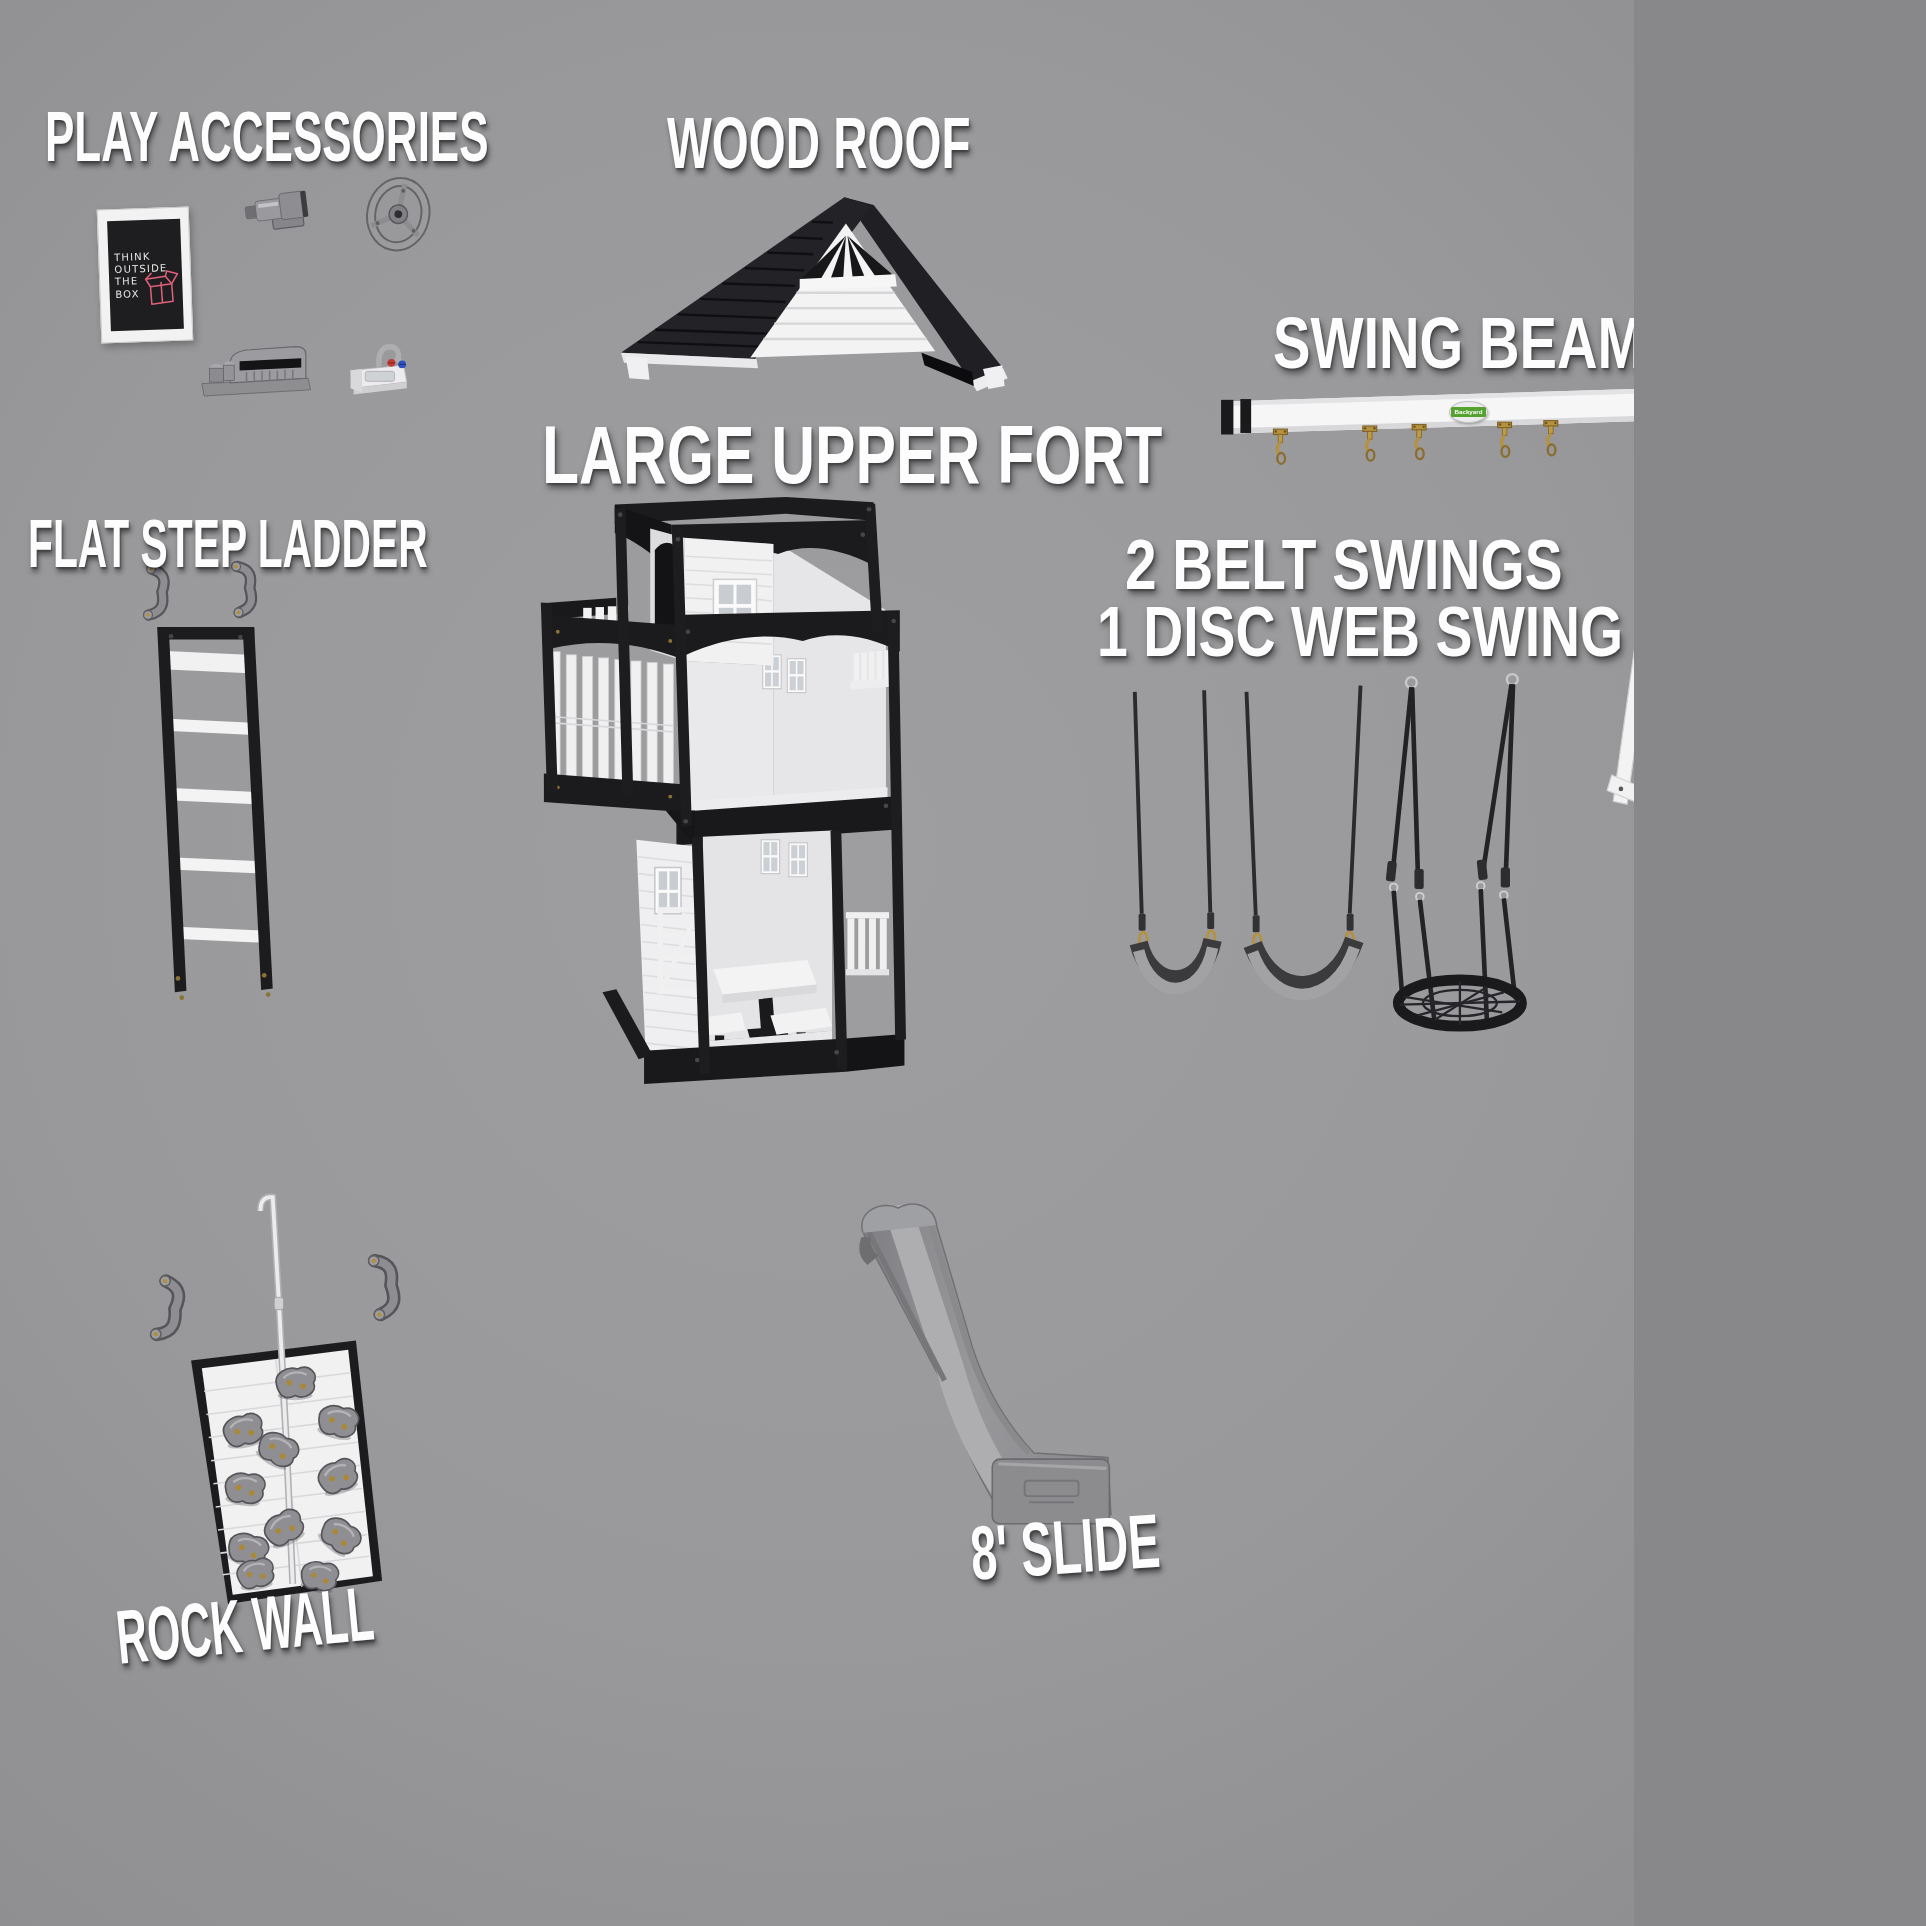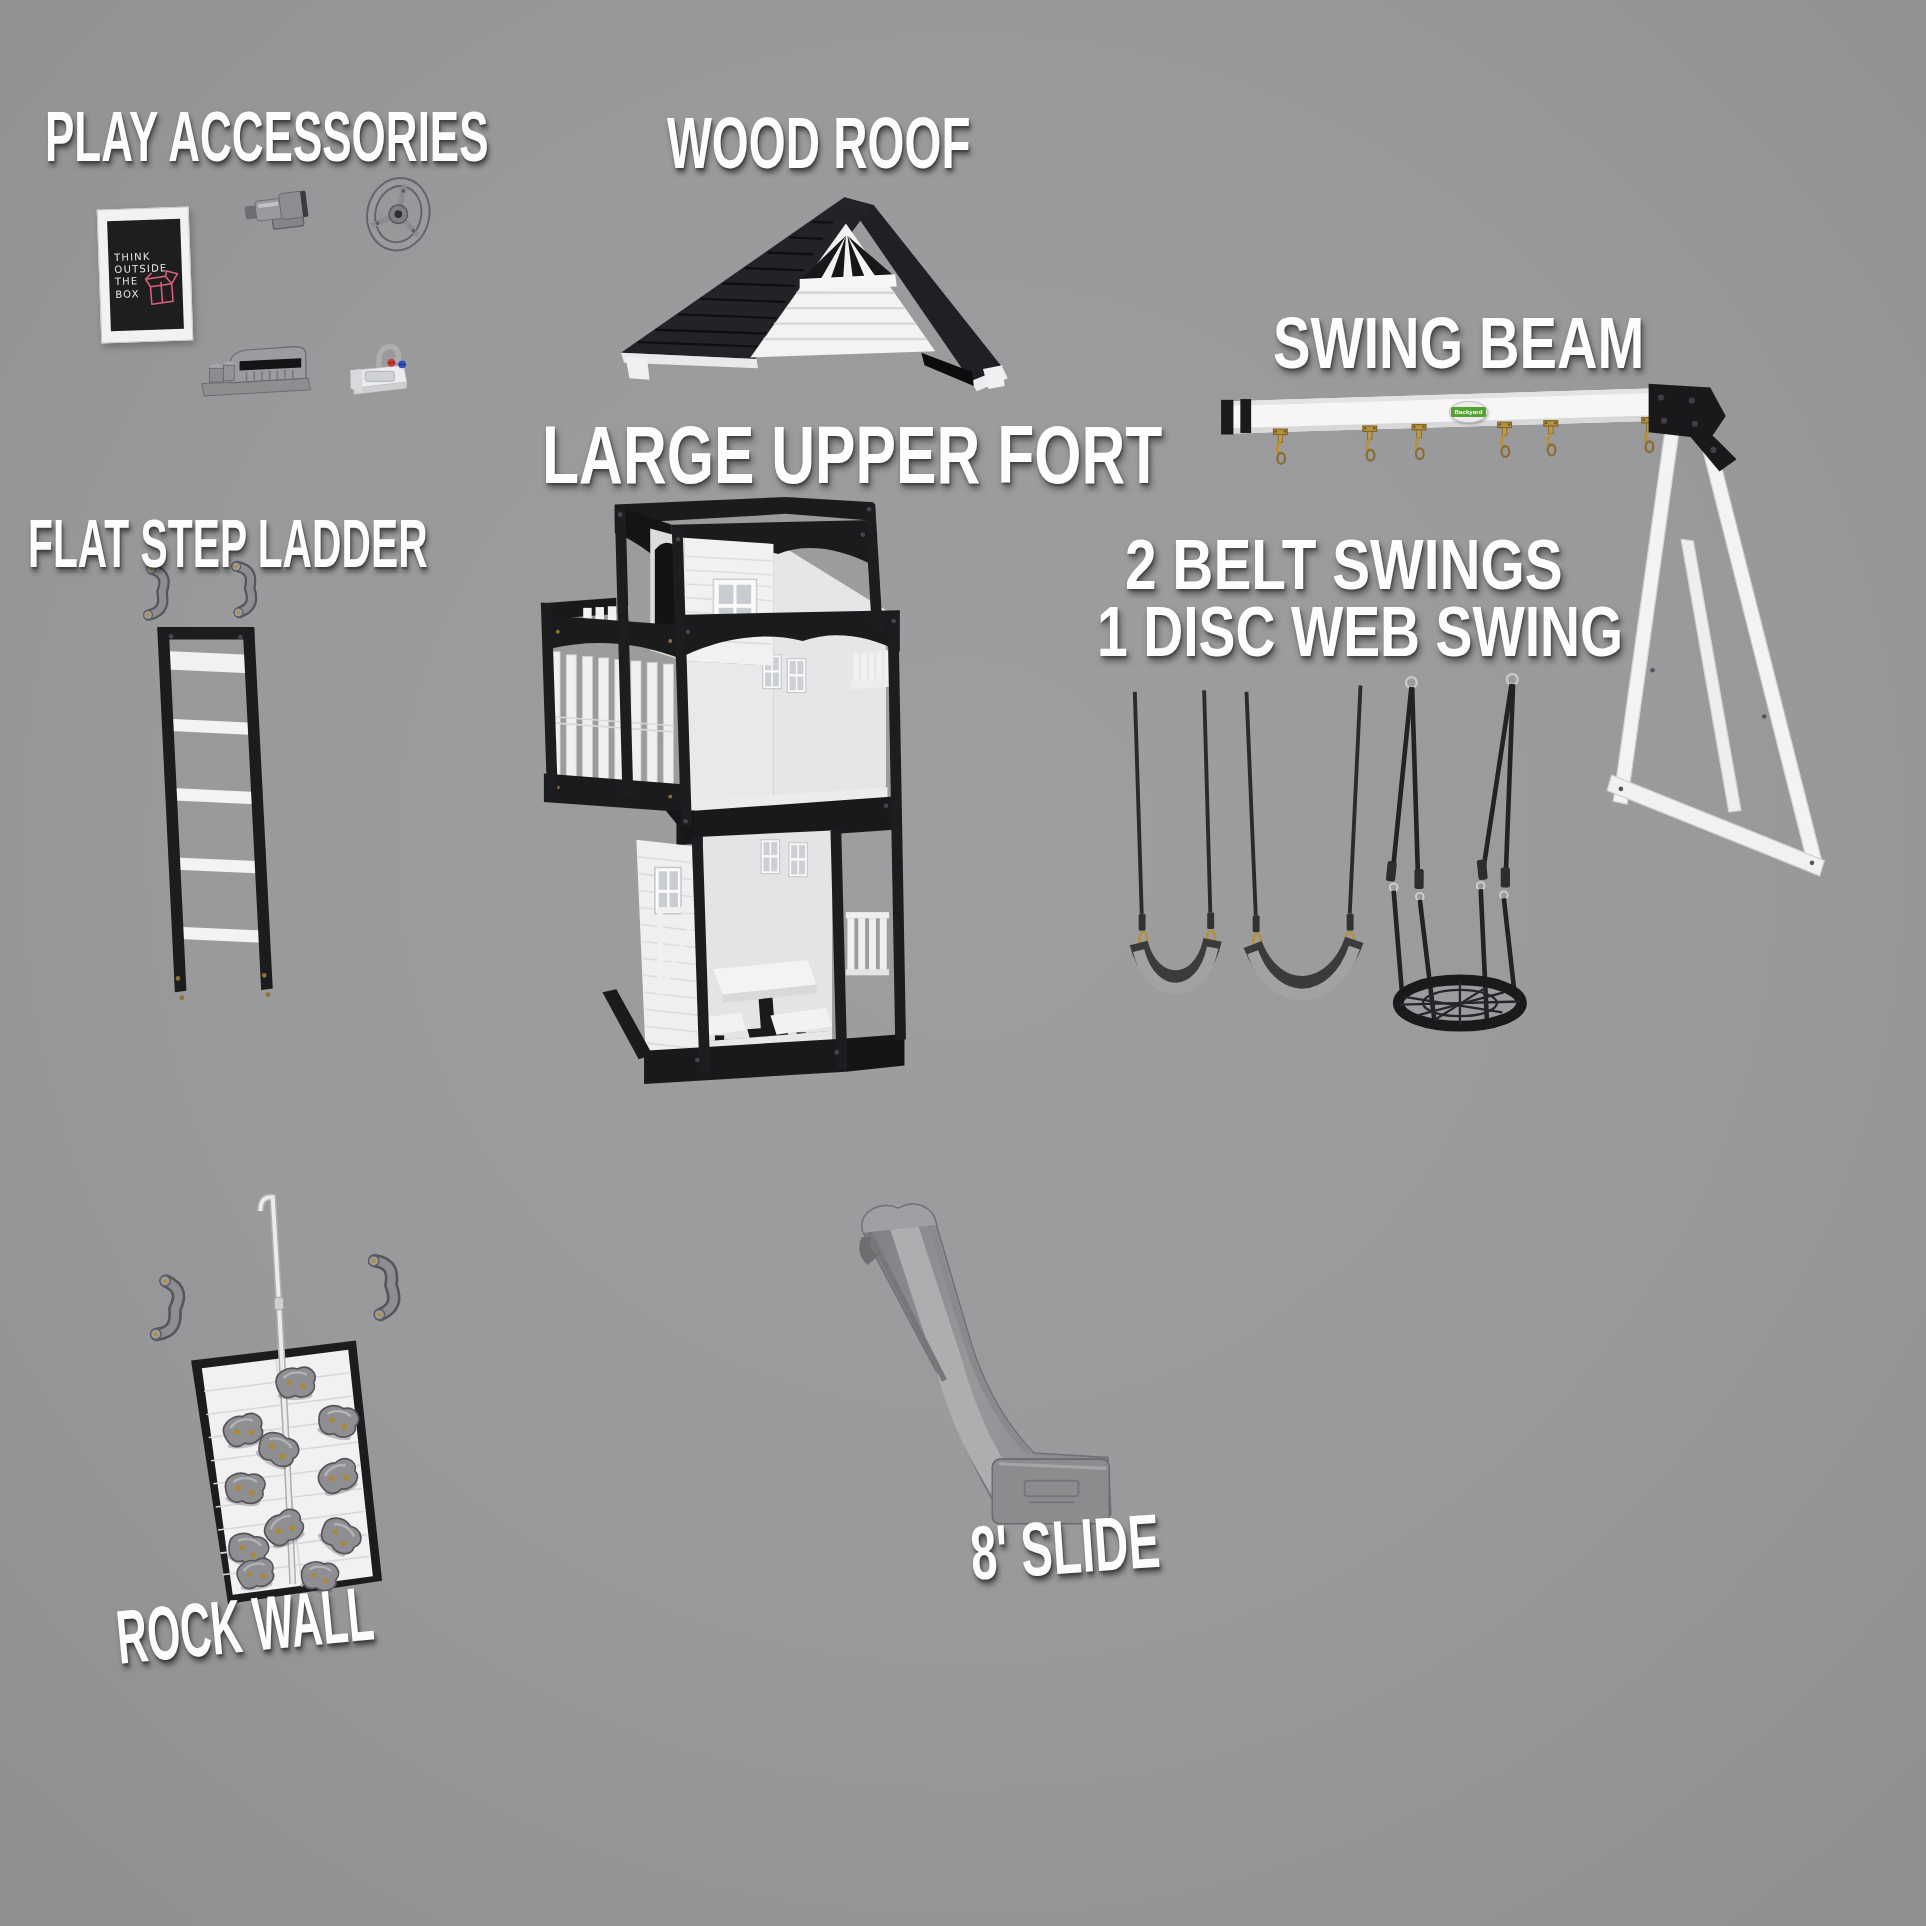--- a/index.html
+++ b/index.html
@@ -1,17 +1,17 @@
 <!DOCTYPE html>
 <html style="font-size:12.3px"><head>
 <meta charset="utf-8">
 <style>
   html,body{margin:0;padding:0;background:#88888a;}
   .canvas{
-    position:relative;width:1926px;height:1926px;overflow:hidden;
+    position:relative;width:1634px;height:1926px;overflow:hidden;
     background:radial-gradient(circle at 50% 44%, #9e9ea0 0%, #9a9a9c 52%, #8f8f91 100%);
     font-family:"Liberation Sans", sans-serif;
   }
   .scene{position:absolute;left:0;top:0;width:1926px;height:1926px;}
   .lbl{
     position:absolute;color:#fdfdfd;font-weight:bold;white-space:nowrap;
     line-height:1;transform-origin:left top;letter-spacing:0px;
     text-shadow:3.1px 5.4px 7px rgba(15,15,18,.50), 1.5px 2.3px 2.3px rgba(15,15,18,.35);
   }
   .chalkboard{

